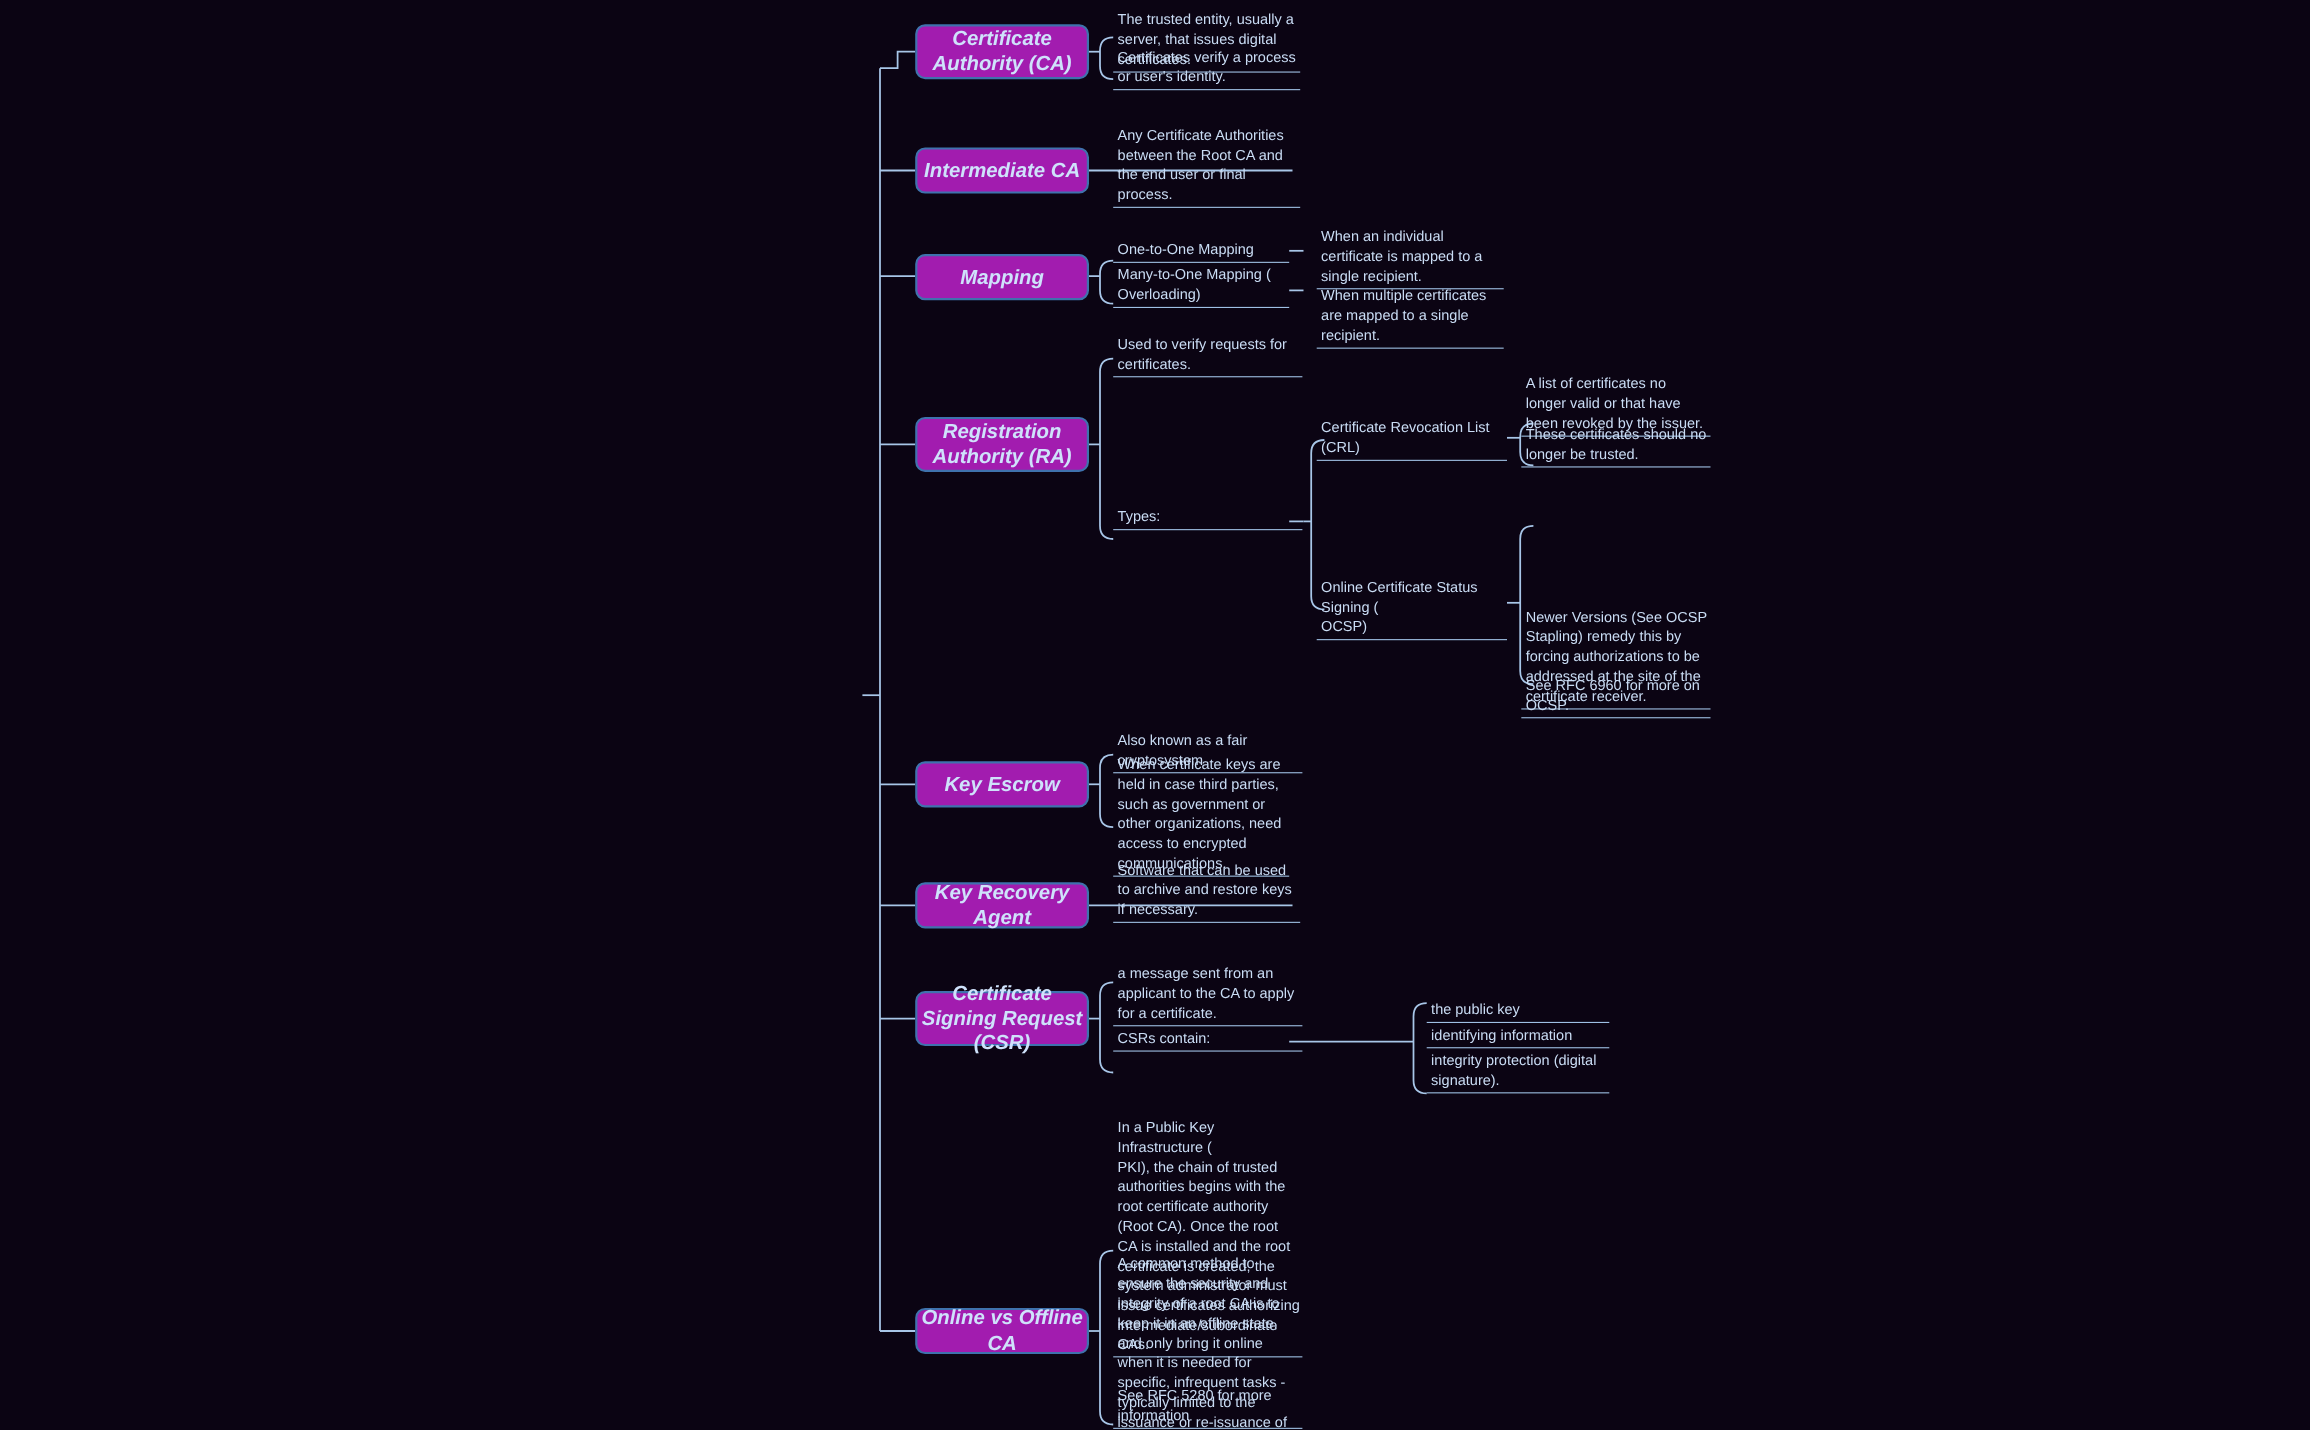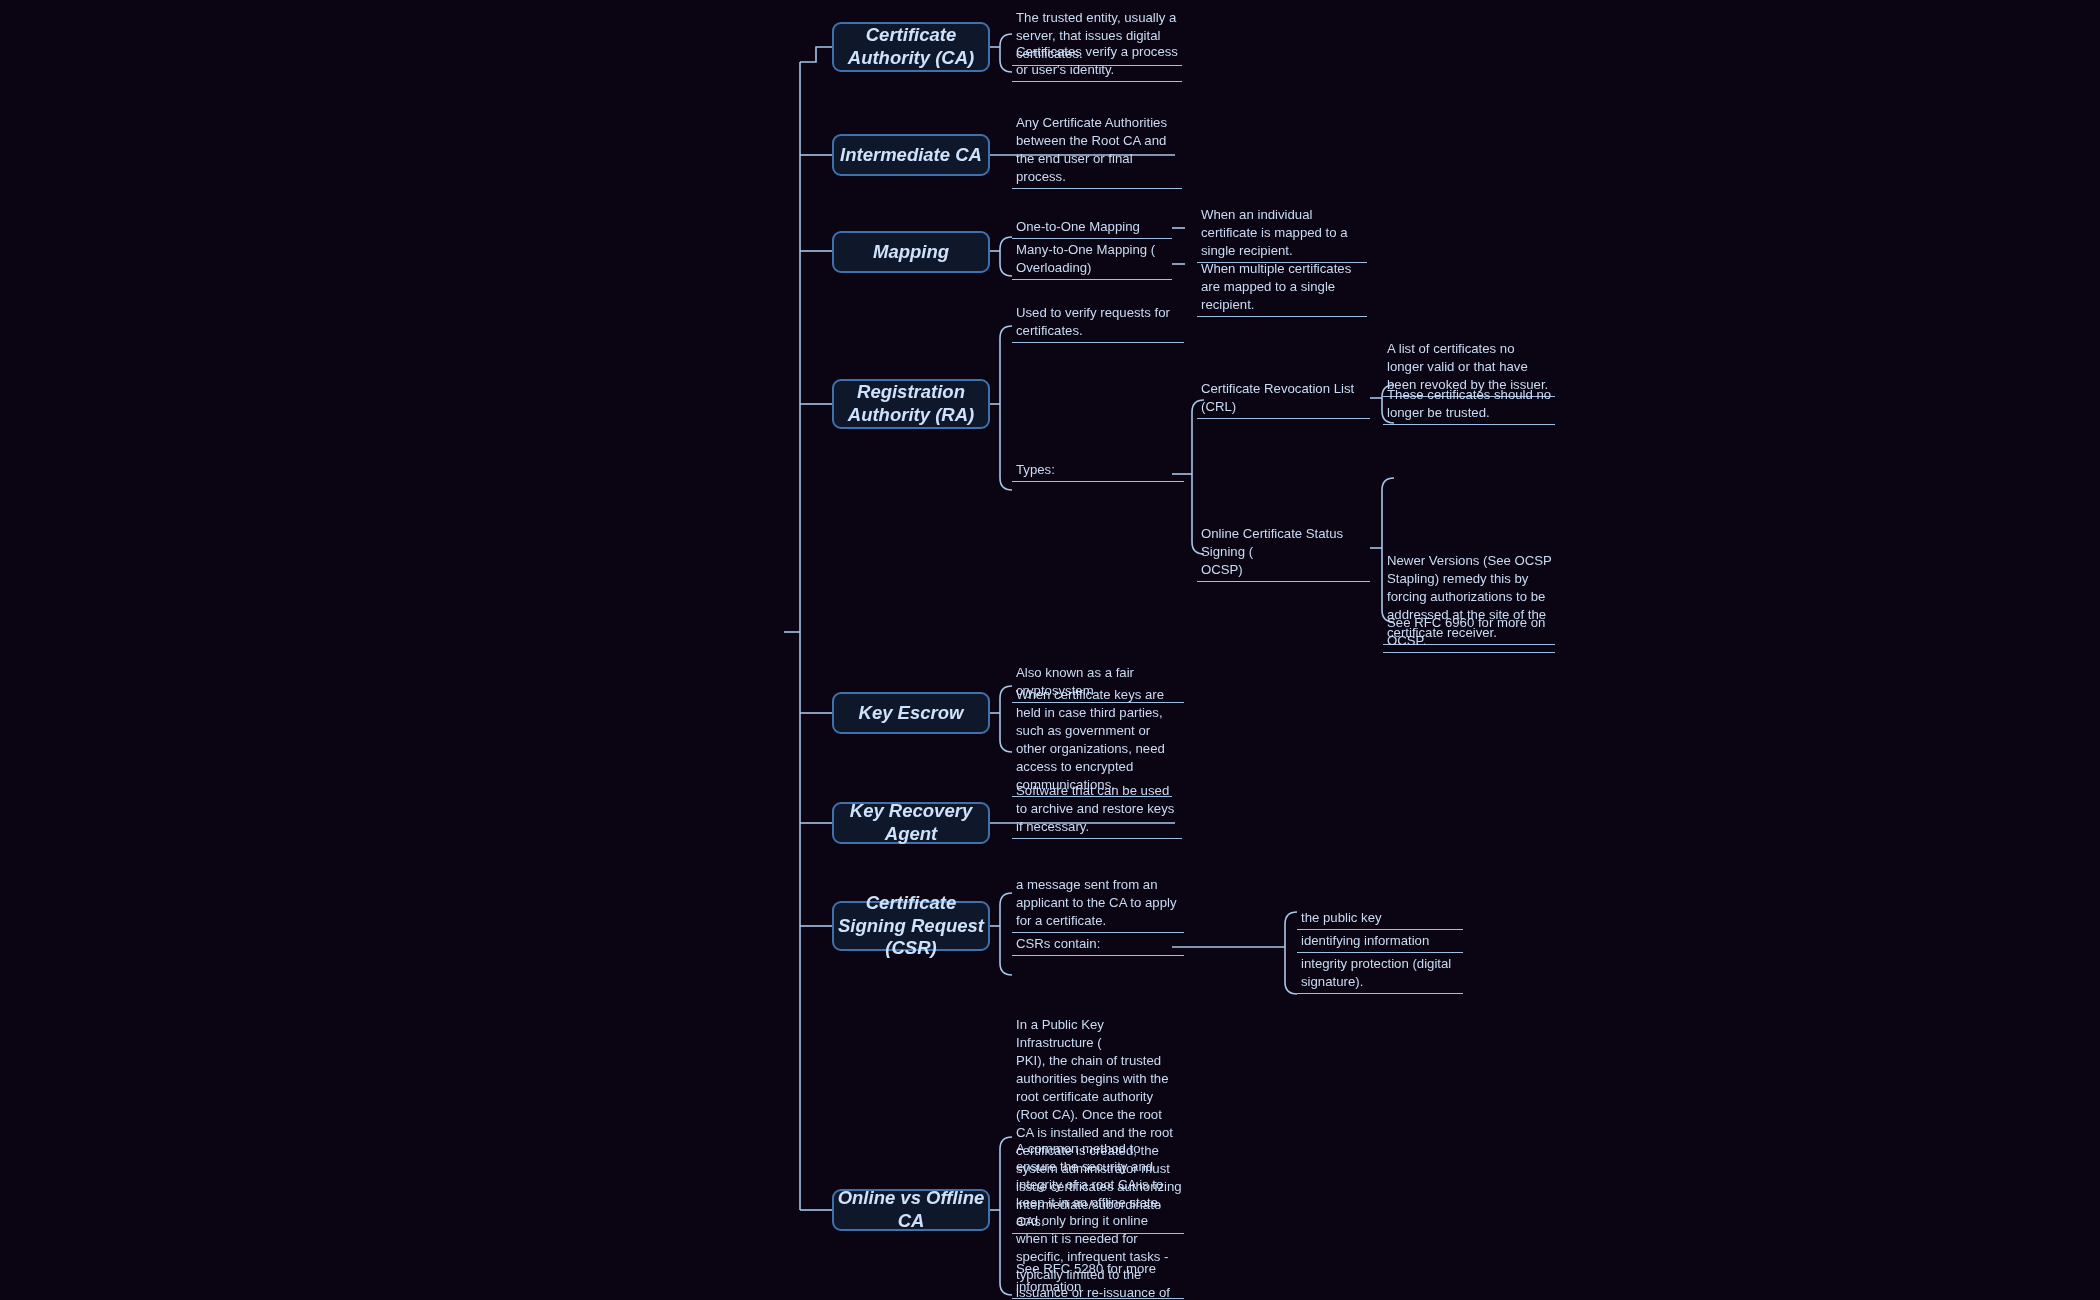--- a/index.html
+++ b/index.html
@@ -10,21 +10,21 @@
     overflow:hidden;
     position:relative;
   }
   #canvas{position:absolute;left:0;top:0;width:2100px;height:1300px;}
   svg.wires{position:absolute;left:0;top:0;width:2100px;height:1300px;pointer-events:none;}
   svg.wires path,svg.wires line{fill:none;stroke:#a8c6e8;stroke-width:1.6;}
 
   .node{
     position:absolute;
     box-sizing:border-box;
-    background:#0f172a;
+    background:#a21caf;
     border:2.5px solid #3f72ad;
     border-radius:9px;
     color:#cfe2fb;
     font-style:italic;
     font-weight:bold;
     display:flex;
     align-items:center;
     justify-content:center;
     text-align:center;
     line-height:1.22;

